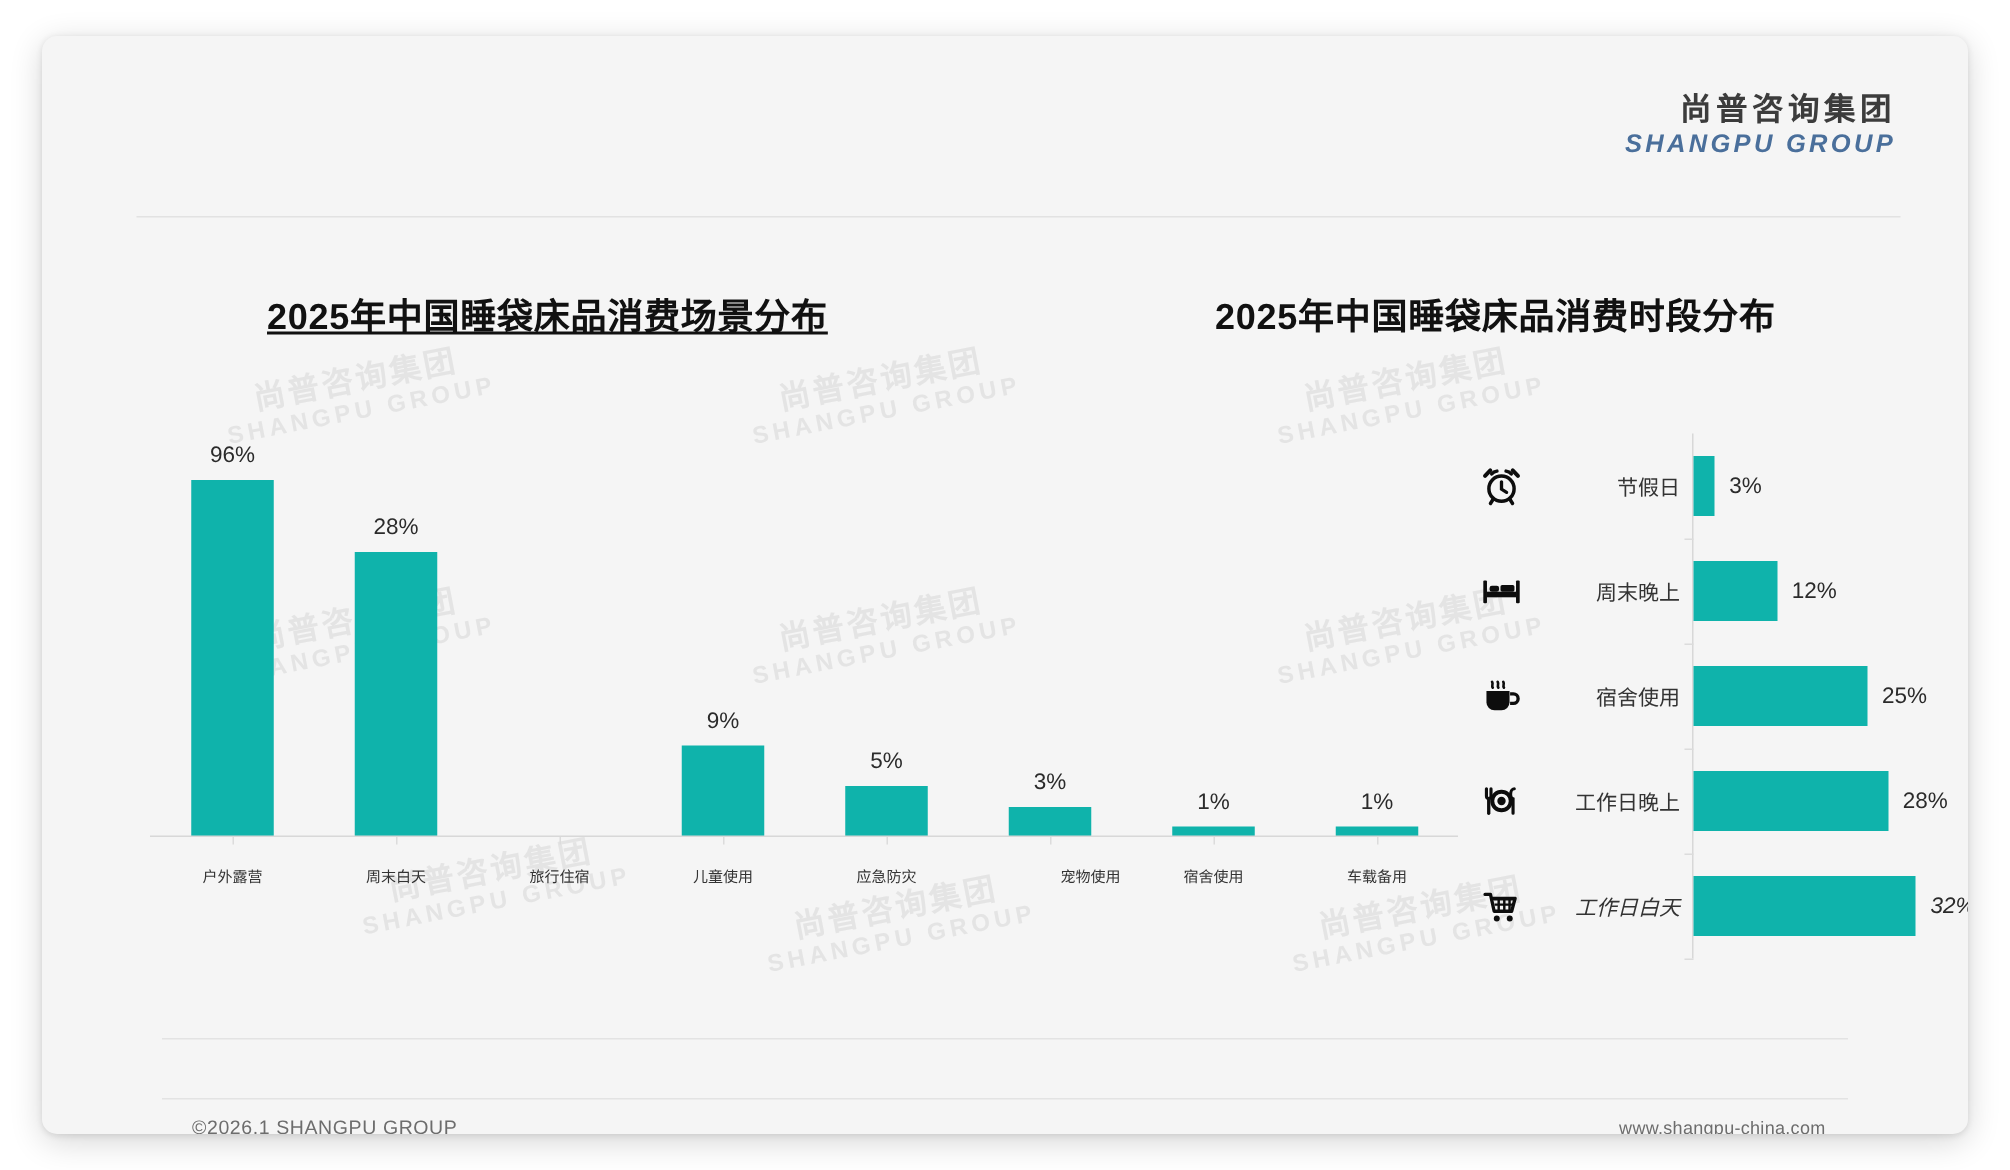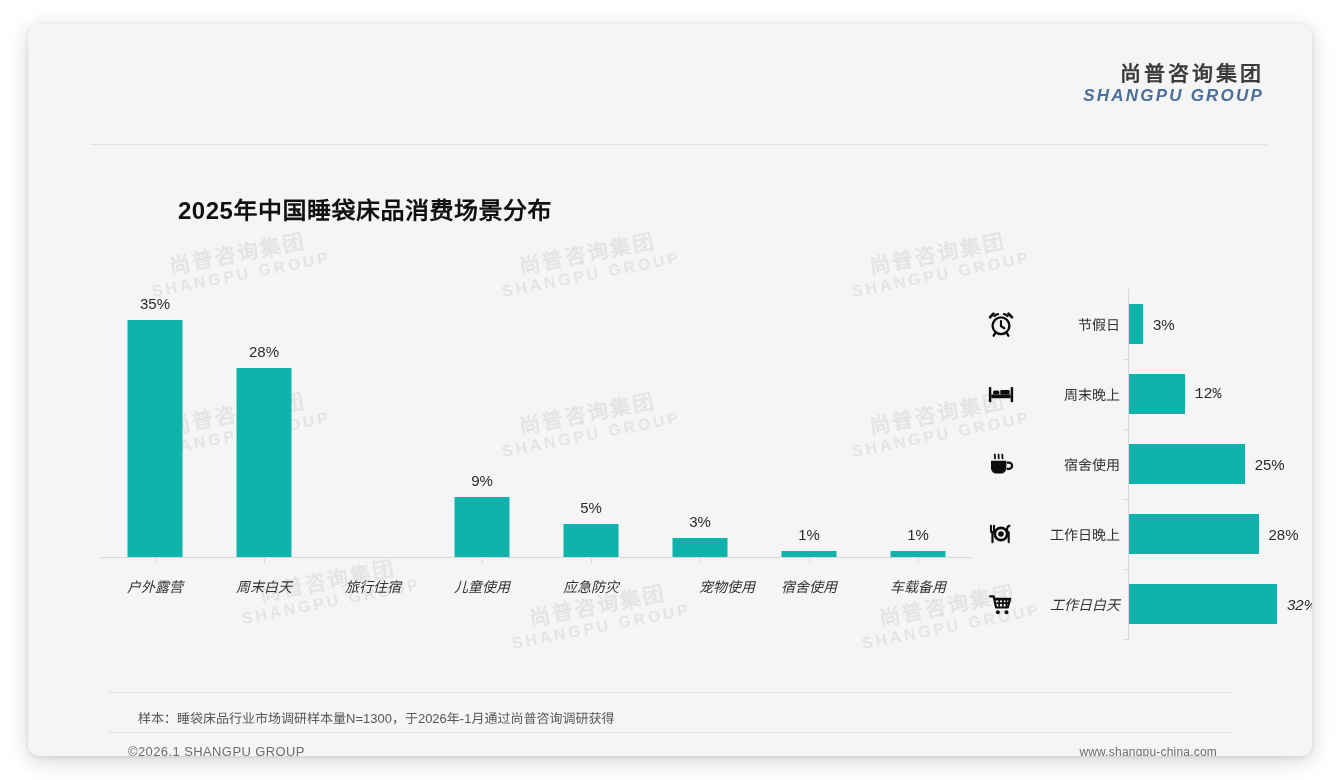--- a/index.html
+++ b/index.html
@@ -107,21 +107,21 @@
   
   .chart-title {
     position: absolute;
     font-size: 24px;
     font-weight: 700;
     color: #111111;
     letter-spacing: 0.5px;
     white-space: nowrap;
     z-index: 3;
   }
-  #title-left  { left: 150px; top: 167px; }
+  #title-left  { left: 150px; top: 167px; text-decoration: underline; }
   #title-right { left: 782px; top: 167px; }
 
   
   .vchart {
     position: absolute;
     left: 50px;
     top: 262px;
     width: 900px;
     height: 330px;
     z-index: 3;
@@ -160,24 +160,23 @@
     transform: translateX(-50%);
     font-size: 15px;
     color: #2b2b2b;
     white-space: nowrap;
   }
   .vcat {
     position: absolute;
     top: 290px;
     width: 110px;
     text-align: center;
-    font-size: 14px;
+    font-size: 10px;
     color: #333333;
     white-space: nowrap;
-    font-style: italic;
   }
   .vtick {
     position: absolute;
     top: 272px;
     width: 1px;
     height: 5px;
     background: #dcdcdc;
   }
 
   
@@ -346,26 +345,27 @@
 
     <div class="header">
       <div class="brand">
         <span class="brand-cn">尚普咨询集团</span>
         <span class="brand-en">SHANGPU GROUP</span>
       </div>
     </div>
     <div class="header-rule"></div>
 
     <div class="chart-title" id="title-left">2025年中国睡袋床品消费场景分布</div>
+    <div class="chart-title" id="title-right">2025年中国睡袋床品消费时段分布</div>
 
     <div class="vchart">
       <div class="vplot" id="vplot">
           <div class="vcol" style="left: 22px;">
             <div class="vbar" style="height: 238px; background: rgb(15, 179, 171);"></div>
-            <div class="vval" style="bottom: 246px;">35%</div>
+            <div class="vval" style="bottom: 246px;">96%</div>
           </div>
           <div class="vcol" style="left: 131px;">
             <div class="vbar" style="height: 190.4px; background: rgb(15, 179, 171);"></div>
             <div class="vval" style="bottom: 198.4px;">28%</div>
           </div>
           <div class="vcol" style="left: 349px;">
             <div class="vbar" style="height: 61.2px; background: rgb(15, 179, 171);"></div>
             <div class="vval" style="bottom: 69.2px;">9%</div>
           </div>
           <div class="vcol" style="left: 458px;">
@@ -427,21 +427,21 @@
               <svg viewBox="0 0 24 24" width="28" height="28" fill="currentColor">
                 <rect x="1.6" y="6" width="2.1" height="13" rx="0.6"></rect>
                 <rect x="20.3" y="6" width="2.1" height="13" rx="0.6"></rect>
                 <rect x="3.7" y="12.4" width="16.6" height="3.2"></rect>
                 <rect x="5.2" y="9" width="5.4" height="3.4" rx="1.3"></rect>
                 <rect x="11.4" y="8.6" width="8" height="3.8" rx="1"></rect>
               </svg>
             </div>
             <div class="hlabel">周末晚上</div>
             <div class="hbar" style="width: 55.5px; background: rgb(15, 179, 171);"></div>
-            <div class="hval" style="left: 226.5px; font-family: Liberation Mono, monospace;">12%</div>
+            <div class="hval" style="left: 226.5px;">12%</div>
           </div>
           <div class="htick" style="top: 140px;"></div>
           <div class="hrow" style="top: 140px;">
             <div class="hicon">
               <svg viewBox="0 0 24 24" width="28" height="28" fill="currentColor">
                 <path d="M3.4 9.2h13.2v6.4a4.6 4.6 0 0 1-4.6 4.6H8a4.6 4.6 0 0 1-4.6-4.6z"></path>
                 <path d="M16.9 10.8h1.9a2.7 2.7 0 0 1 0 5.4h-1.9" fill="none" stroke="currentColor" stroke-width="1.9"></path>
                 <path d="M7 7.2c-.9-1.2.5-1.9-.4-3.3M10.2 7.2c-.9-1.2.5-1.9-.4-3.3M13.4 7.2c-.9-1.2.5-1.9-.4-3.3" fill="none" stroke="currentColor" stroke-width="1.5" stroke-linecap="round"></path>
               </svg>
             </div>
@@ -476,19 +476,18 @@
             </div>
             <div class="hlabel">工作日白天</div>
             <div class="hbar" style="width: 148px; background: rgb(15, 179, 171);"></div>
             <div class="hval" style="left: 319px;">32%</div>
           </div>
           <div class="htick" style="top: 350px;"></div>
         </div>
     </div>
 
     <div class="note-rule"></div>
-    <div class="note">样本：睡袋床品行业市场调研样本量N=1300，于2026年-1月通过尚普咨询调研获得</div>
     <div class="note-rule2"></div>
     <div class="footer-left">©2026.1 SHANGPU GROUP</div>
     <div class="footer-right">www.shangpu-china.com</div>
 
   </div>
 </div>
 
 </body></html>

